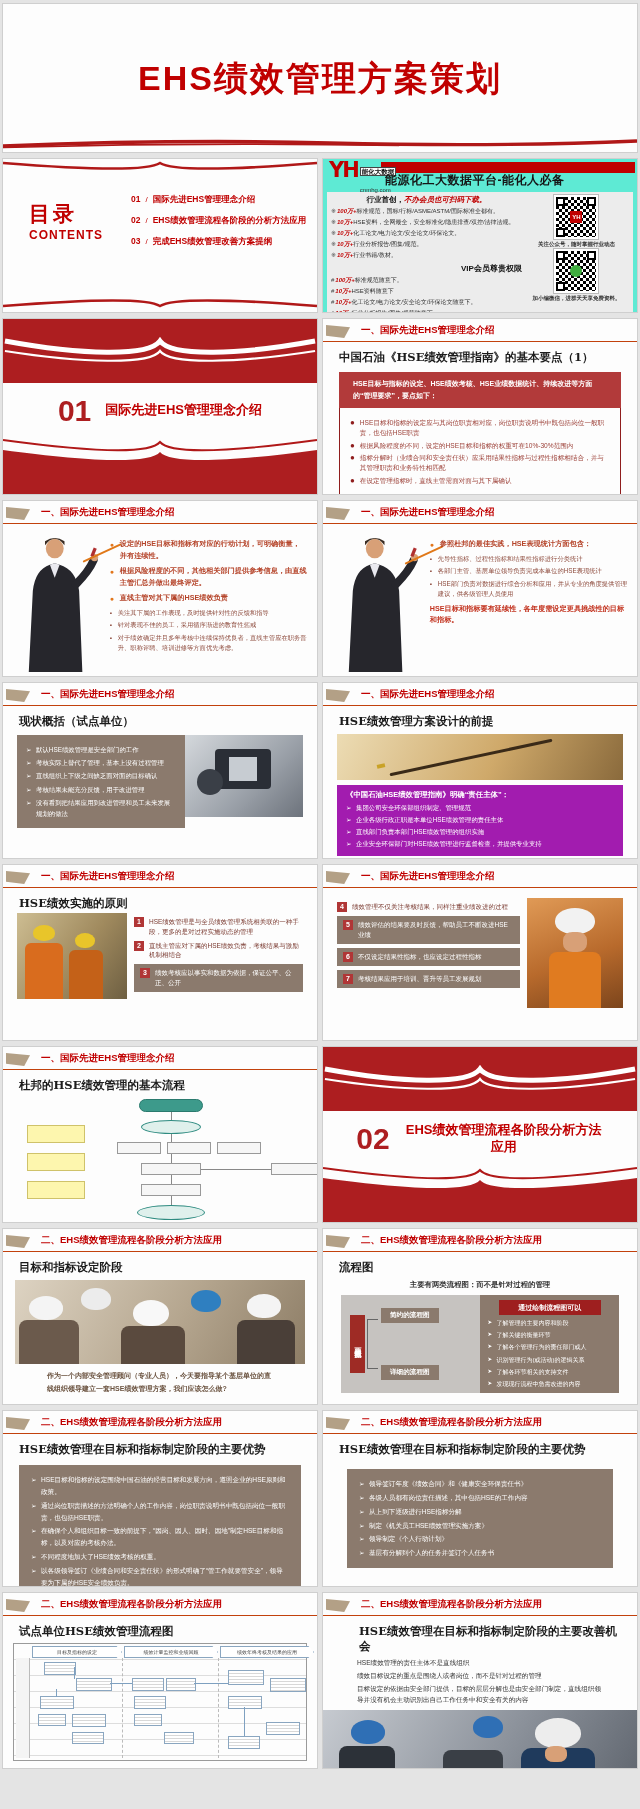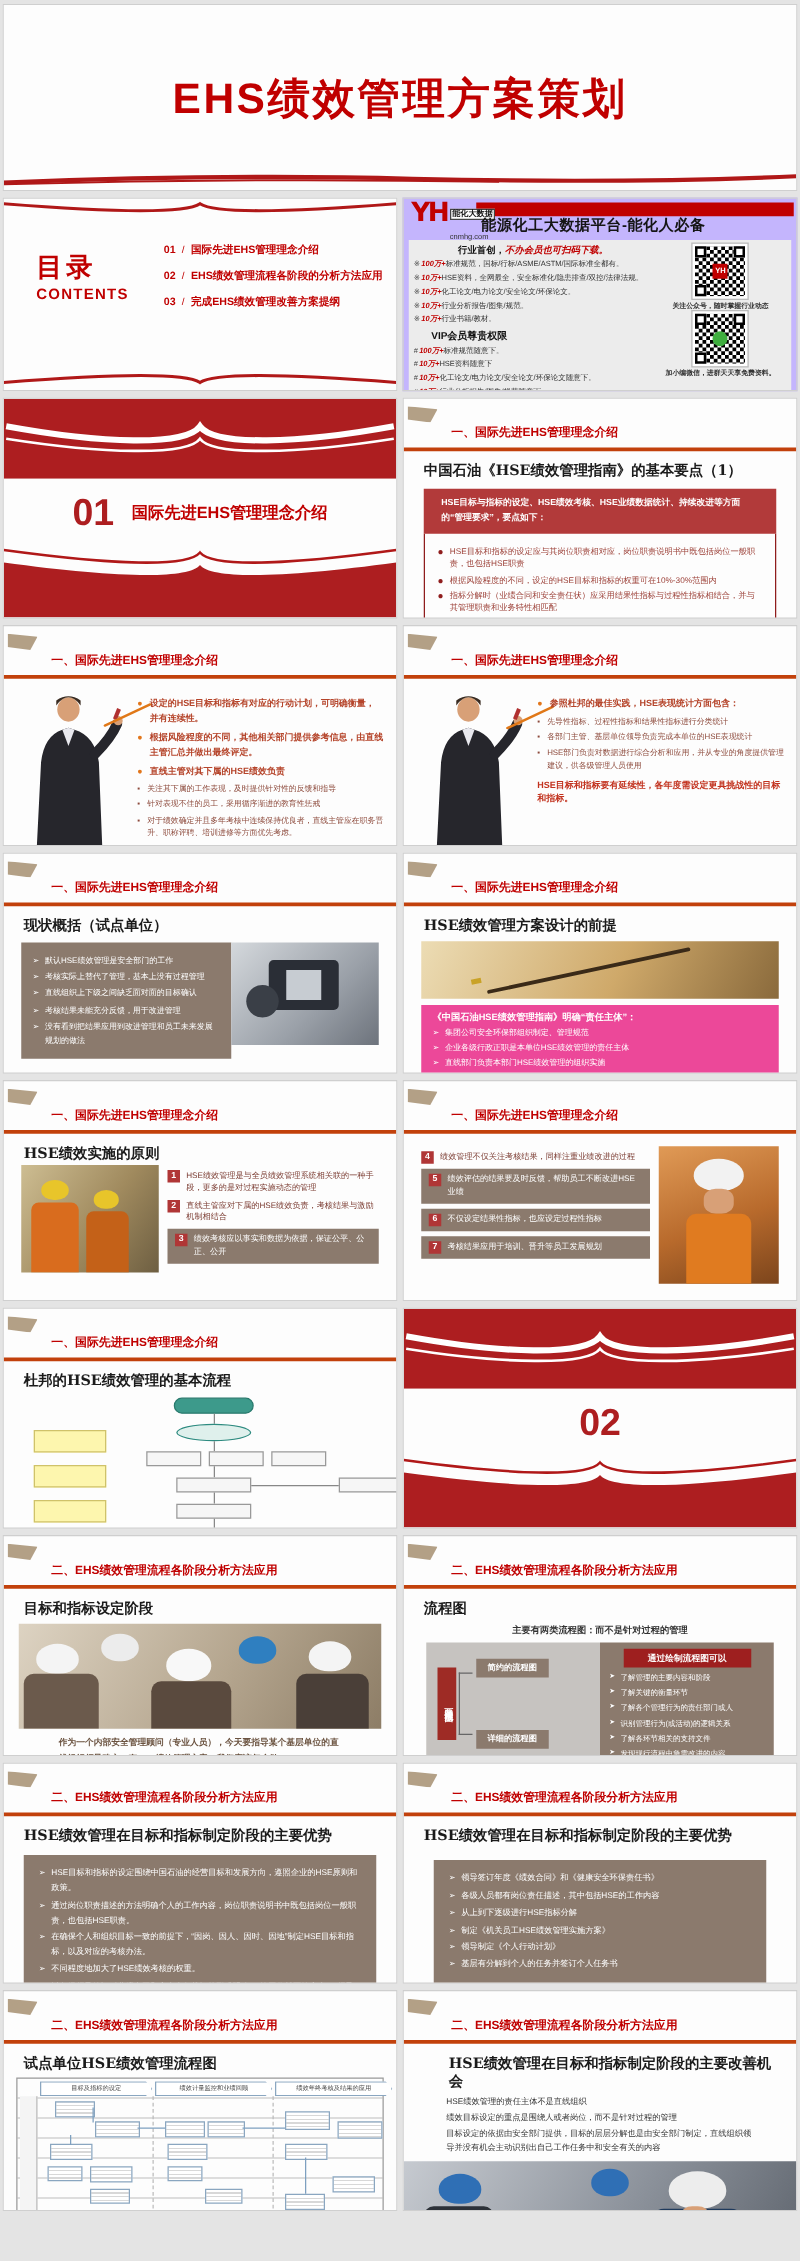--- a/index.html
+++ b/index.html
@@ -20,57 +20,57 @@
   .toc-body{display:flex;align-items:center;padding:14px 6px 0 26px;}
   .toc-title{font-size:21px;font-weight:900;color:#c00000;letter-spacing:3px;}
   .toc-sub{font-size:12px;font-weight:900;color:#c00000;letter-spacing:1px;}
   .toc-items{flex:1;padding-left:28px;}
   .toc-item{display:flex;align-items:baseline;margin:9px 0;}
   .toc-num{color:#c00000;font-weight:700;font-size:8.5px;}
   .toc-sep{color:#c00000;font-size:8px;margin:0 5px;}
   .toc-label{color:#c00000;font-weight:700;font-size:8.5px;}
 
   
-  .ad{height:155px;background:#c4b5fd;}
+  .ad{height:155px;background:#5eead4;}
   .ad-top{position:relative;height:32px;}
   .ad-redstrip{position:absolute;left:58px;right:2px;top:3px;height:11px;background:#c00000;}
   .ad-logo{position:absolute;left:6px;top:1px;display:flex;align-items:flex-start;}
   .ad-mark{color:#c00000;font-weight:900;font-size:21px;line-height:20px;font-family:"DejaVu Sans",sans-serif;letter-spacing:-2px;}
   .ad-logo-txt{margin-left:2px;}
   .ad-logo-name{background:#fff;border:1px solid #444;color:#111;font-size:6.5px;font-weight:700;padding:0 1px;}
   .ad-logo-dom{color:#333;font-size:6px;}
   .ad-title{position:absolute;left:62px;top:13px;font-size:12px;font-weight:900;color:#151515;letter-spacing:0.5px;}
   .ad-body{display:flex;background:#ececec;margin:1px 4px;padding:2px 2px 3px 4px;}
   .ad-left{flex:1.75;}
   .ad-right{flex:1;text-align:center;}
   .ad-slogan{font-size:7.5px;font-weight:700;color:#111;text-align:center;margin:1px 0 2px;}
   .em-red{color:#c00000;font-style:italic;}
   .ad-line{font-size:6px;color:#333;margin:2px 0;white-space:nowrap;overflow:hidden;}
   .ad-mk{color:#444;margin-right:1px;}
   .ad-strong{color:#c00000;font-weight:700;font-style:italic;}
-  .vip-title{font-size:8px;font-weight:700;color:#111;margin:3px 0 1px 14px;}
+  .vip-title{font-size:8px;font-weight:700;color:#111;margin:3px 0 1px 14px;text-align:right;}
   .qr{width:40px;height:40px;margin:1px auto 0;position:relative;background:
       conic-gradient(#000 25%,#fff 0 50%,#000 0 75%,#fff 0) 0 0/6px 6px;border:2px solid #fff;outline:1px solid #bbb;}
   .qr .fd1,.qr .fd2,.qr .fd3{position:absolute;width:9px;height:9px;border:2px solid #000;background:#fff;box-sizing:border-box;}
   .qr .fd1{top:0;left:0;} .qr .fd2{top:0;right:0;} .qr .fd3{bottom:0;left:0;}
   .qr-center{position:absolute;top:14px;left:14px;width:12px;height:12px;background:#c00000;color:#fff;font-size:6px;font-weight:900;line-height:12px;text-align:center;}
   .qr-center.green{background:#3fae3f;border-radius:50%;}
   .qr-cap{font-size:5.5px;font-weight:700;color:#333;margin-top:2px;}
 
   
   .sec-slide{height:177px;display:flex;flex-direction:column;}
   .sec-top{width:100%;height:64px;display:block;}
   .sec-mid{flex:1;display:flex;align-items:center;justify-content:center;gap:14px;padding:0 20px;}
   .sec-num{font-size:30px;font-weight:900;color:#ad1e20;}
   .sec-title{font-size:13px;font-weight:700;color:#c00000;text-align:center;line-height:1.25;max-width:200px;}
   .sec-bot{width:100%;height:56px;display:block;}
 
   
   .cslide{height:177px;}
-  .shead{position:relative;padding:17px 8px 4px 38px;border-bottom:3px solid #c2410c;}
+  .shead{position:relative;padding:0 8px 4px 38px;border-bottom:1px solid #c2410c;}
   .wedge{position:absolute;left:3px;top:6px;width:24px;height:13px;background:#b3a086;clip-path:polygon(0 0,100% 18%,76% 100%,0 82%);}
   .shead-text{color:#c00000;font-weight:700;font-size:9.5px;}
   .stitle{font-family:"DejaVu Serif","Liberation Serif",serif;font-weight:700;font-size:11.5px;color:#1b1b1b;padding:8px 10px 0 16px;}
 
   
   .redbox{background:#b23a3a;color:#fff;font-weight:700;font-size:7px;line-height:1.7;padding:6px 14px;margin:7px 16px 0;}
   .redborder{border:1.5px solid #8f1d1d;border-top:none;margin:0 16px;padding:7px 10px 6px;}
   .kp{display:flex;gap:5px;margin:3px 0;font-size:6.6px;color:#9c4038;line-height:1.5;}
   .kp::before{content:"●";color:#8f1d1d;font-size:8px;line-height:1.2;}
 
@@ -96,21 +96,21 @@
   .ph div{position:absolute;}
   .helmet{border-radius:50% 50% 46% 46%;}
 
   
   .statuswrap{display:flex;margin:6px 14px 0;gap:0;}
   .statusbox{flex:1.35;background:#8b7a6d;color:#fff;font-size:6.4px;line-height:1.75;padding:7px 9px;}
   .status-ph{width:118px;height:82px;background:linear-gradient(135deg,#d4d8dc,#9aa0a8 60%,#6d737c);}
 
   
   .prem-ph{margin:5px 14px 0;height:46px;background:linear-gradient(115deg,#ecdcb4,#cfa96a 55%,#8a6a3c);}
-  .maroon{background:#ec4899;color:#fff;margin:5px 14px 0;padding:5px 9px;}
+  .maroon{background:#a21caf;color:#fff;margin:5px 14px 0;padding:5px 9px;}
   .maroon-h{font-weight:700;font-size:7.4px;margin-bottom:3px;}
   .maroon .abul{font-size:6.4px;line-height:1.55;}
 
   
   .pill{background:#b03636;border:1px solid #8f1d1d;color:#fff;font-weight:700;font-size:7.4px;border-radius:9px;padding:4px 10px;margin:7px 34px 4px;text-align:center;}
   .pwrap{display:flex;gap:7px;margin:2px 14px 0;}
   .p-ph{width:110px;height:86px;background:linear-gradient(125deg,#cdbd92,#a08a5e 55%,#6e5f42);}
   .plist{flex:1;}
   .pitem{display:flex;gap:5px;margin:4px 0;font-size:6.5px;color:#7a3a30;line-height:1.5;}
   .pnum{min-width:10px;height:10px;background:#b03636;color:#fff;font-weight:700;font-size:7px;text-align:center;line-height:10px;flex:none;}
@@ -487,20 +487,21 @@
     </section>
 
     <section class="slide sec-slide">
       <svg class="sec-top" viewBox="0 0 320 64" preserveAspectRatio="none">
         <rect width="320" height="64" fill="#ad1e20"></rect>
         <path d="M2,22 C80,36 148,38 160,22 C172,38 240,36 318,22" fill="none" stroke="#fff" stroke-width="5"></path>
         <path d="M2,32 C80,44 150,46 160,32 C170,46 240,44 318,32" fill="none" stroke="#fff" stroke-width="2.2"></path>
       </svg>
       <div class="sec-mid">
         <span class="sec-num">02</span>
+        <span class="sec-title">EHS绩效管理流程各阶段分析方法应用</span>
       </div>
       <svg class="sec-bot" viewBox="0 0 320 56" preserveAspectRatio="none">
         <path d="M0,2 C90,14 150,16 160,4 C170,16 230,14 320,2" stroke="#b01818" stroke-width="2" fill="none"></path>
         <path d="M0,12 C90,24 150,26 160,14 C170,26 230,24 320,12 L320,56 L0,56 Z" fill="#ad1e20"></path>
       </svg>
     </section>
   </div>
 
   <div class="row">
     <section class="slide cslide">

